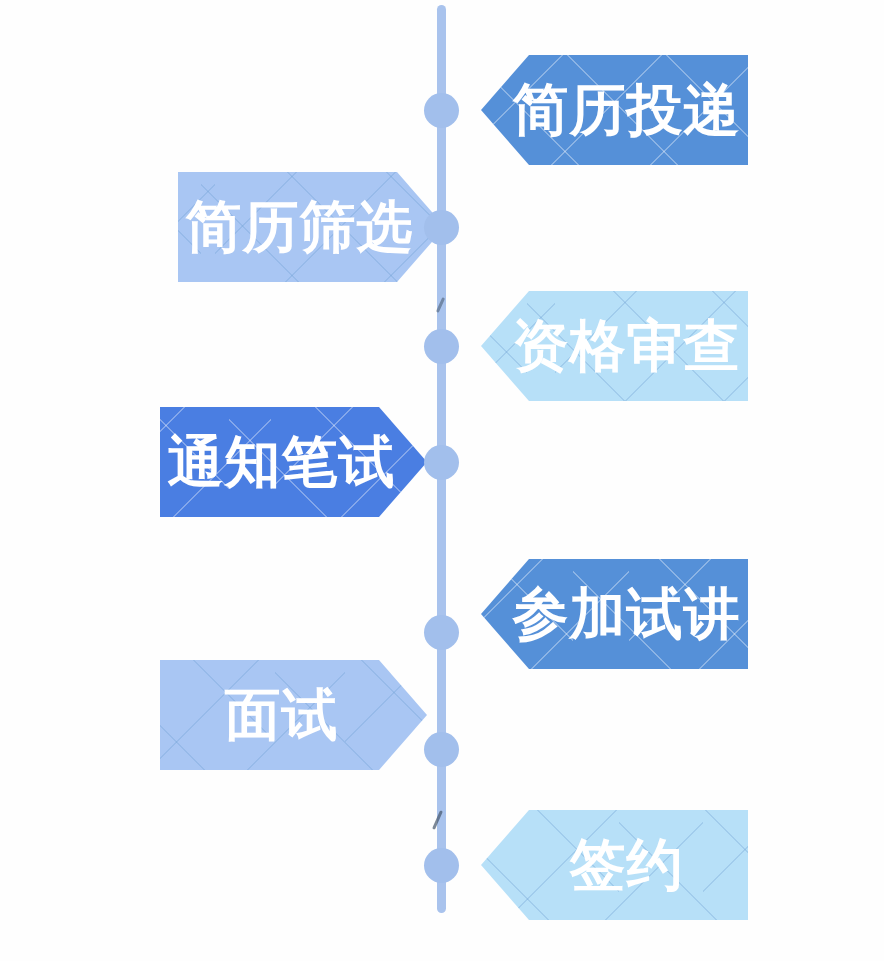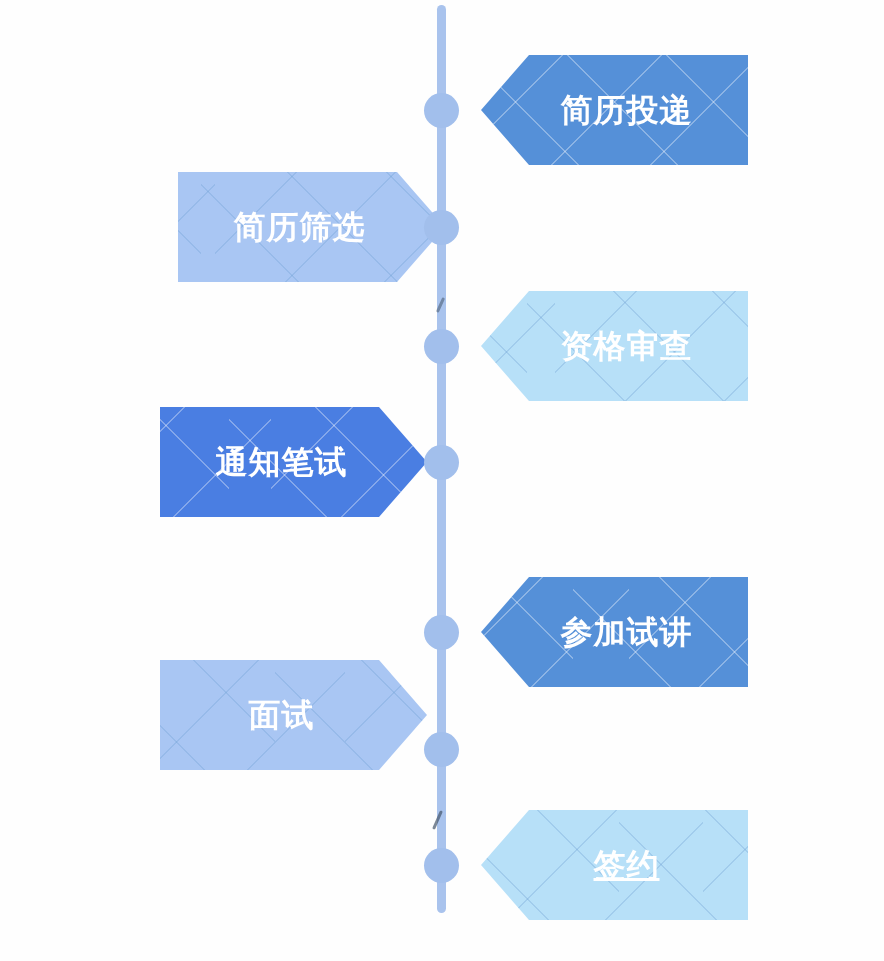--- a/index.html
+++ b/index.html
@@ -55,21 +55,21 @@
   }
   .banner.right {
     clip-path: polygon(48px 0, 100% 0, 100% 100%, 48px 100%, 0 50%);
     padding-left: 24px;
   }
   .banner.left {
     clip-path: polygon(0 0, calc(100% - 48px) 0, 100% 50%, calc(100% - 48px) 100%, 0 100%);
     padding-right: 24px;
   }
   .banner .label {
-    font-size: 32px;
+    font-size: 56px;
     font-weight: bold;
     color: #ffffff;
     letter-spacing: 1px;
     line-height: 1;
     white-space: nowrap;
     text-align: center;
   }
 </style>
 </head>
 <body>
@@ -92,27 +92,27 @@
   <div class="banner right" style="top: 291px; left: 481px; width: 243px; background-color: rgb(183, 224, 248); background-position: 46px 0px, 74px 0px; align-items: center; --pl: rgba(110,160,210,0.30);">
     <span class="label" style="color: rgb(255, 255, 255);">资格审查</span>
   </div>
   <div class="node" style="top: 328.5px; background: rgb(162, 191, 236);"></div>
 
   <div class="banner left" style="top: 407px; left: 160px; width: 243px; background-color: rgb(74, 126, 226); background-position: 69px 0px, 111px 0px; --pl: rgba(255,255,255,0.32);">
     <span class="label" style="color: rgb(255, 255, 255);">通知笔试</span>
   </div>
   <div class="node" style="top: 444.5px; background: rgb(162, 191, 236);"></div>
 
-  <div class="banner right" style="top: 577px; left: 481px; width: 243px; background-color: rgb(85, 144, 216); background-position: 92px 0px, 148px 0px; --pl: rgba(255,255,255,0.32);">
+  <div class="banner right" style="top: 559px; left: 481px; width: 243px; background-color: rgb(85, 144, 216); background-position: 92px 0px, 148px 0px; --pl: rgba(255,255,255,0.32);">
     <span class="label" style="color: rgb(255, 255, 255);">参加试讲</span>
   </div>
   <div class="node" style="top: 614.5px; background: rgb(162, 191, 236);"></div>
 
   <div class="banner left" style="top: 660px; left: 160px; width: 243px; background-color: rgb(169, 198, 243); background-position: 115px 0px, 185px 0px; --pl: rgba(110,160,210,0.30);">
     <span class="label" style="color: rgb(255, 255, 255);">面试</span>
   </div>
   <div class="node" style="top: 731.5px; background: rgb(162, 191, 236);"></div>
 
   <div class="banner right" style="top: 810px; left: 481px; width: 243px; background-color: rgb(183, 224, 248); background-position: 138px 0px, 222px 0px; --pl: rgba(110,160,210,0.30);">
-    <span class="label" style="color: rgb(255, 255, 255); text-decoration: underline;">签约</span>
+    <span class="label" style="color: rgb(255, 255, 255);">签约</span>
   </div>
   <div class="node" style="top: 847.5px; background: rgb(162, 191, 236);"></div>
 </div>
 
 </body></html>

